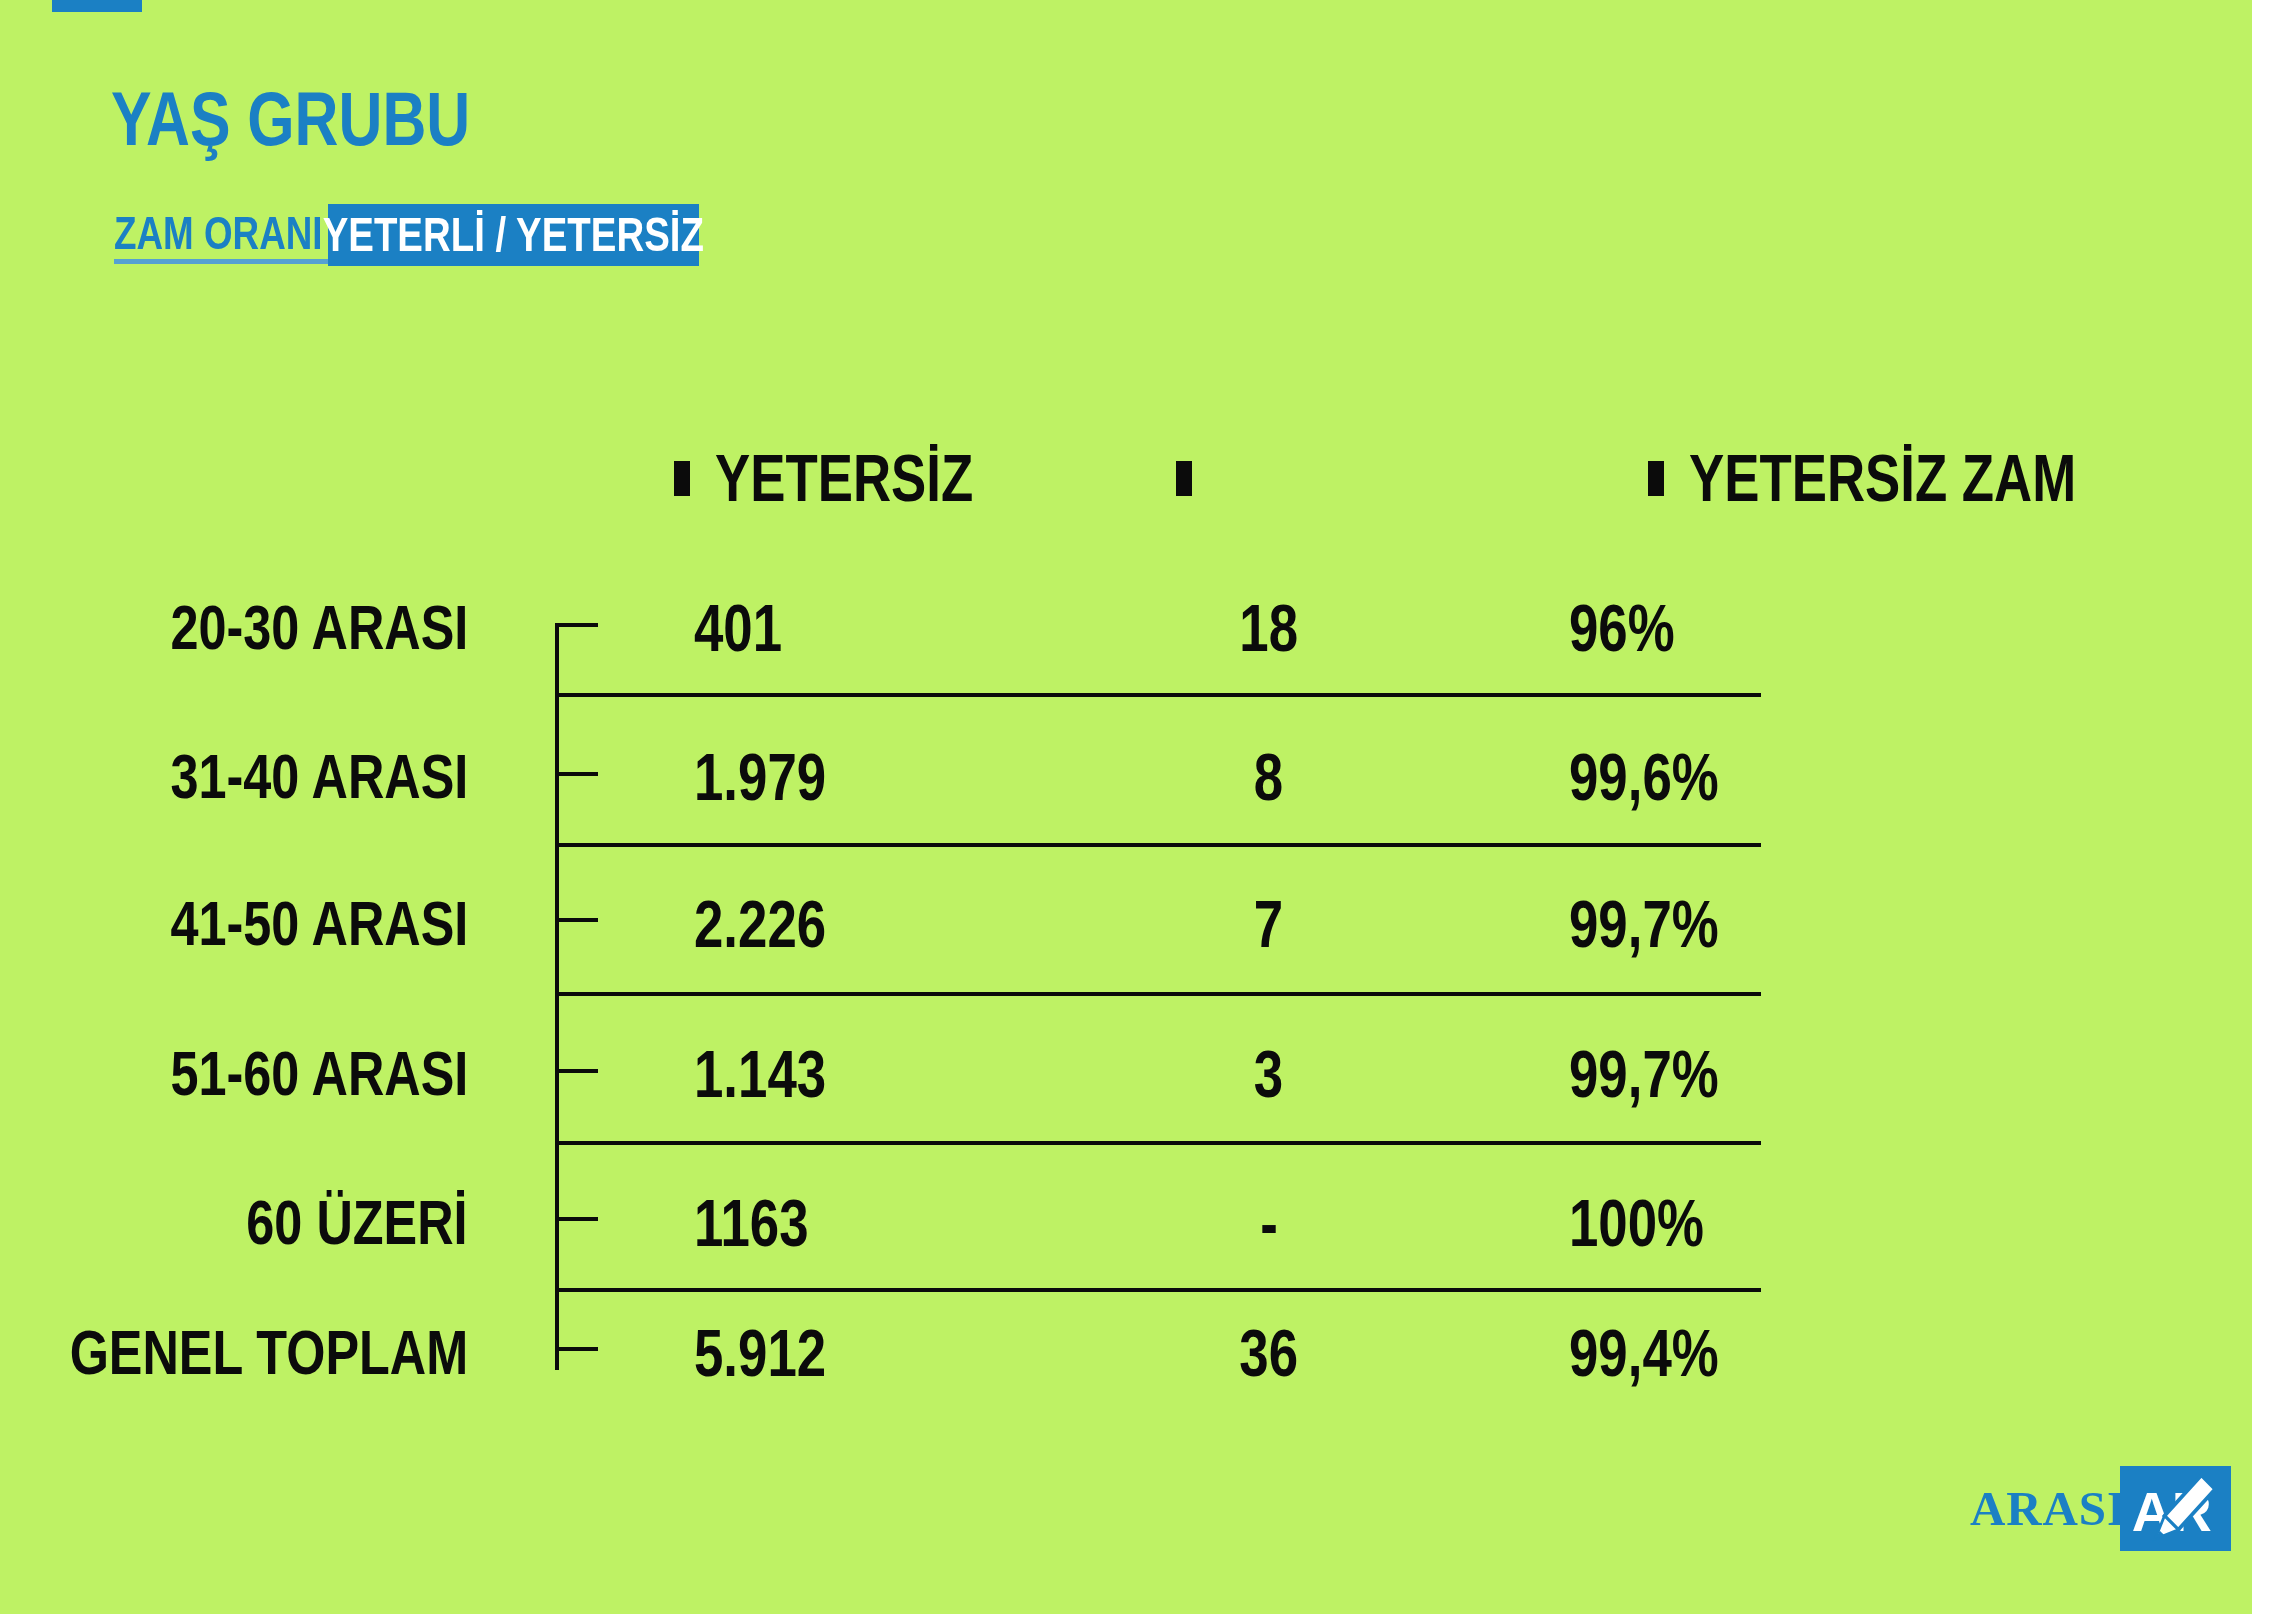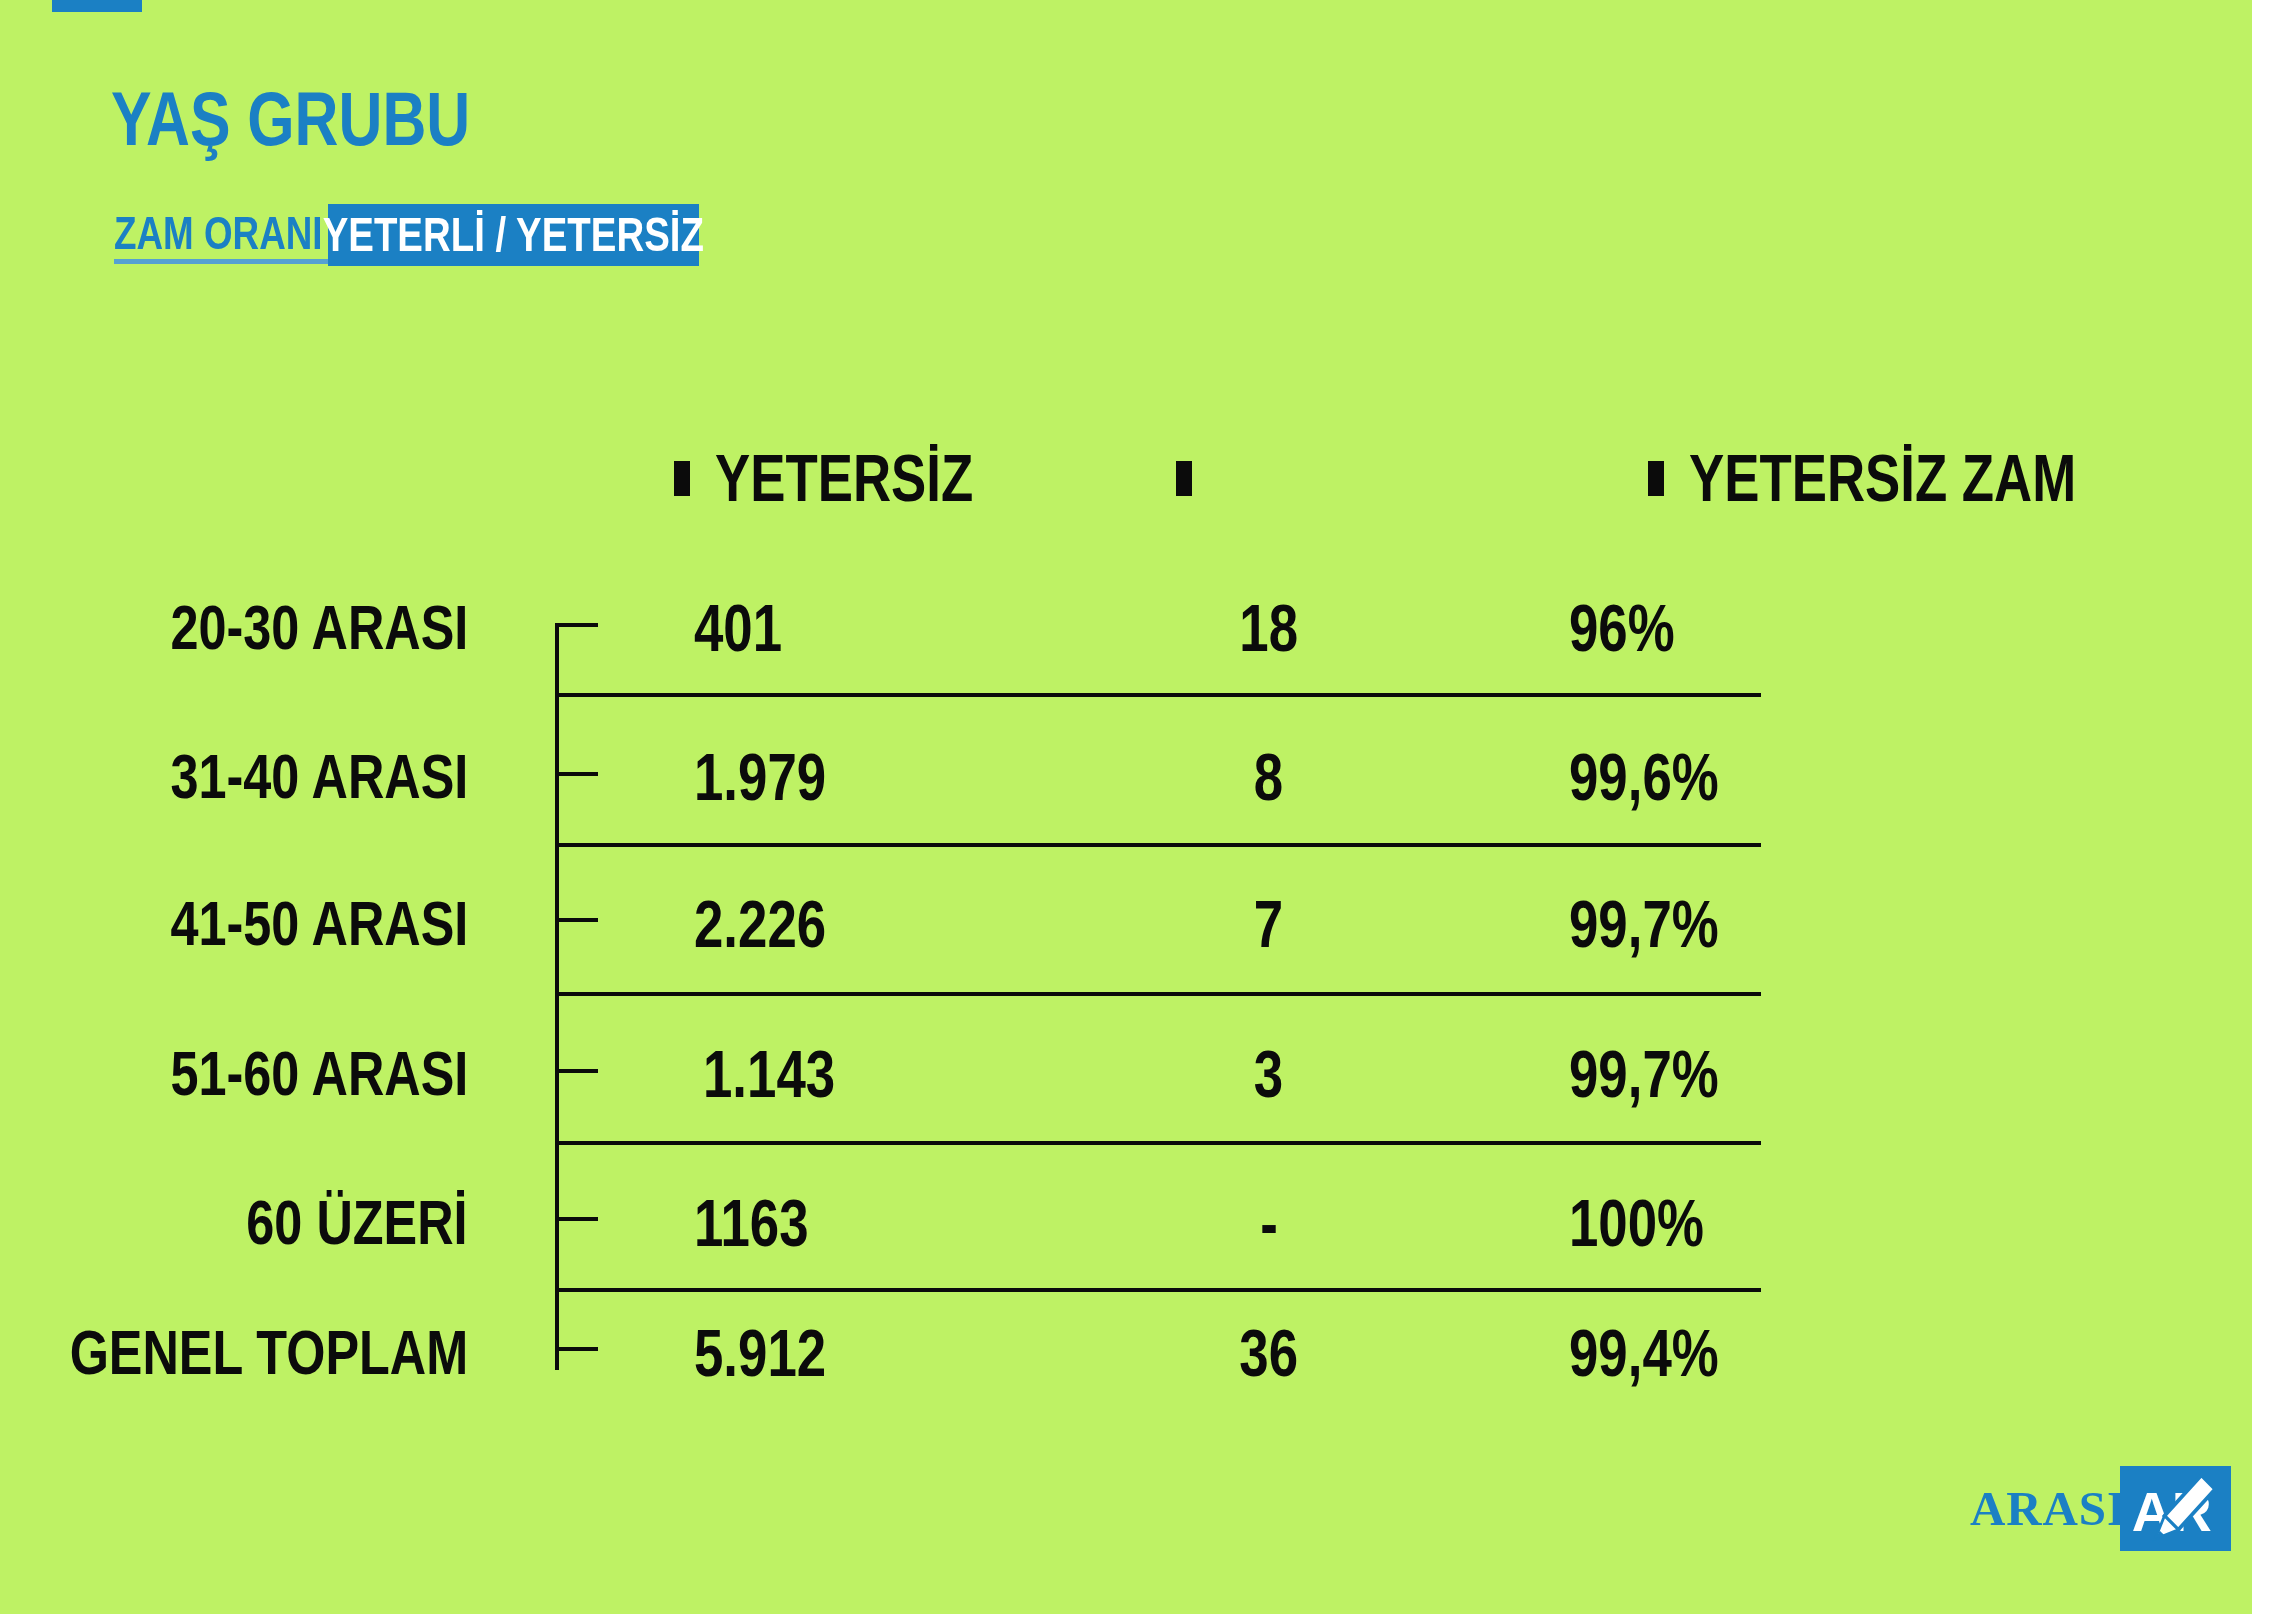--- a/index.html
+++ b/index.html
@@ -109,21 +109,21 @@
   <div class="abs val val-1" style="top:744px;"><span class="cond o-left">1.979</span></div>
   <div class="abs val val-2" style="top:744px;"><span class="cond o-center">8</span></div>
   <div class="abs val val-3" style="top:744px;"><span class="cond o-left">99,6%</span></div>
 
   <div class="abs row-label" style="top:892px;"><span class="cond o-right">41-50 ARASI</span></div>
   <div class="abs val val-1" style="top:891px;"><span class="cond o-left">2.226</span></div>
   <div class="abs val val-2" style="top:891px;"><span class="cond o-center">7</span></div>
   <div class="abs val val-3" style="top:891px;"><span class="cond o-left">99,7%</span></div>
 
   <div class="abs row-label" style="top:1042px;"><span class="cond o-right">51-60 ARASI</span></div>
-  <div class="abs val val-1" style="top:1041px;margin-left:9px;"><span class="cond o-left">1.143</span></div>
+  <div class="abs val val-1" style="top:1041px;"><span class="cond o-left">1.143</span></div>
   <div class="abs val val-2" style="top:1041px;"><span class="cond o-center">3</span></div>
   <div class="abs val val-3" style="top:1041px;"><span class="cond o-left">99,7%</span></div>
 
   <div class="abs row-label" style="top:1191px;"><span class="cond o-right">60 ÜZERİ</span></div>
   <div class="abs val val-1" style="top:1190px;"><span class="cond o-left">1163</span></div>
   <div class="abs val val-2" style="top:1190px;"><span class="cond o-center">-</span></div>
   <div class="abs val val-3" style="top:1190px;"><span class="cond o-left">100%</span></div>
 
   <div class="abs row-label" style="top:1321px;"><span class="cond o-right">GENEL TOPLAM</span></div>
   <div class="abs val val-1" style="top:1320px;"><span class="cond o-left">5.912</span></div>

